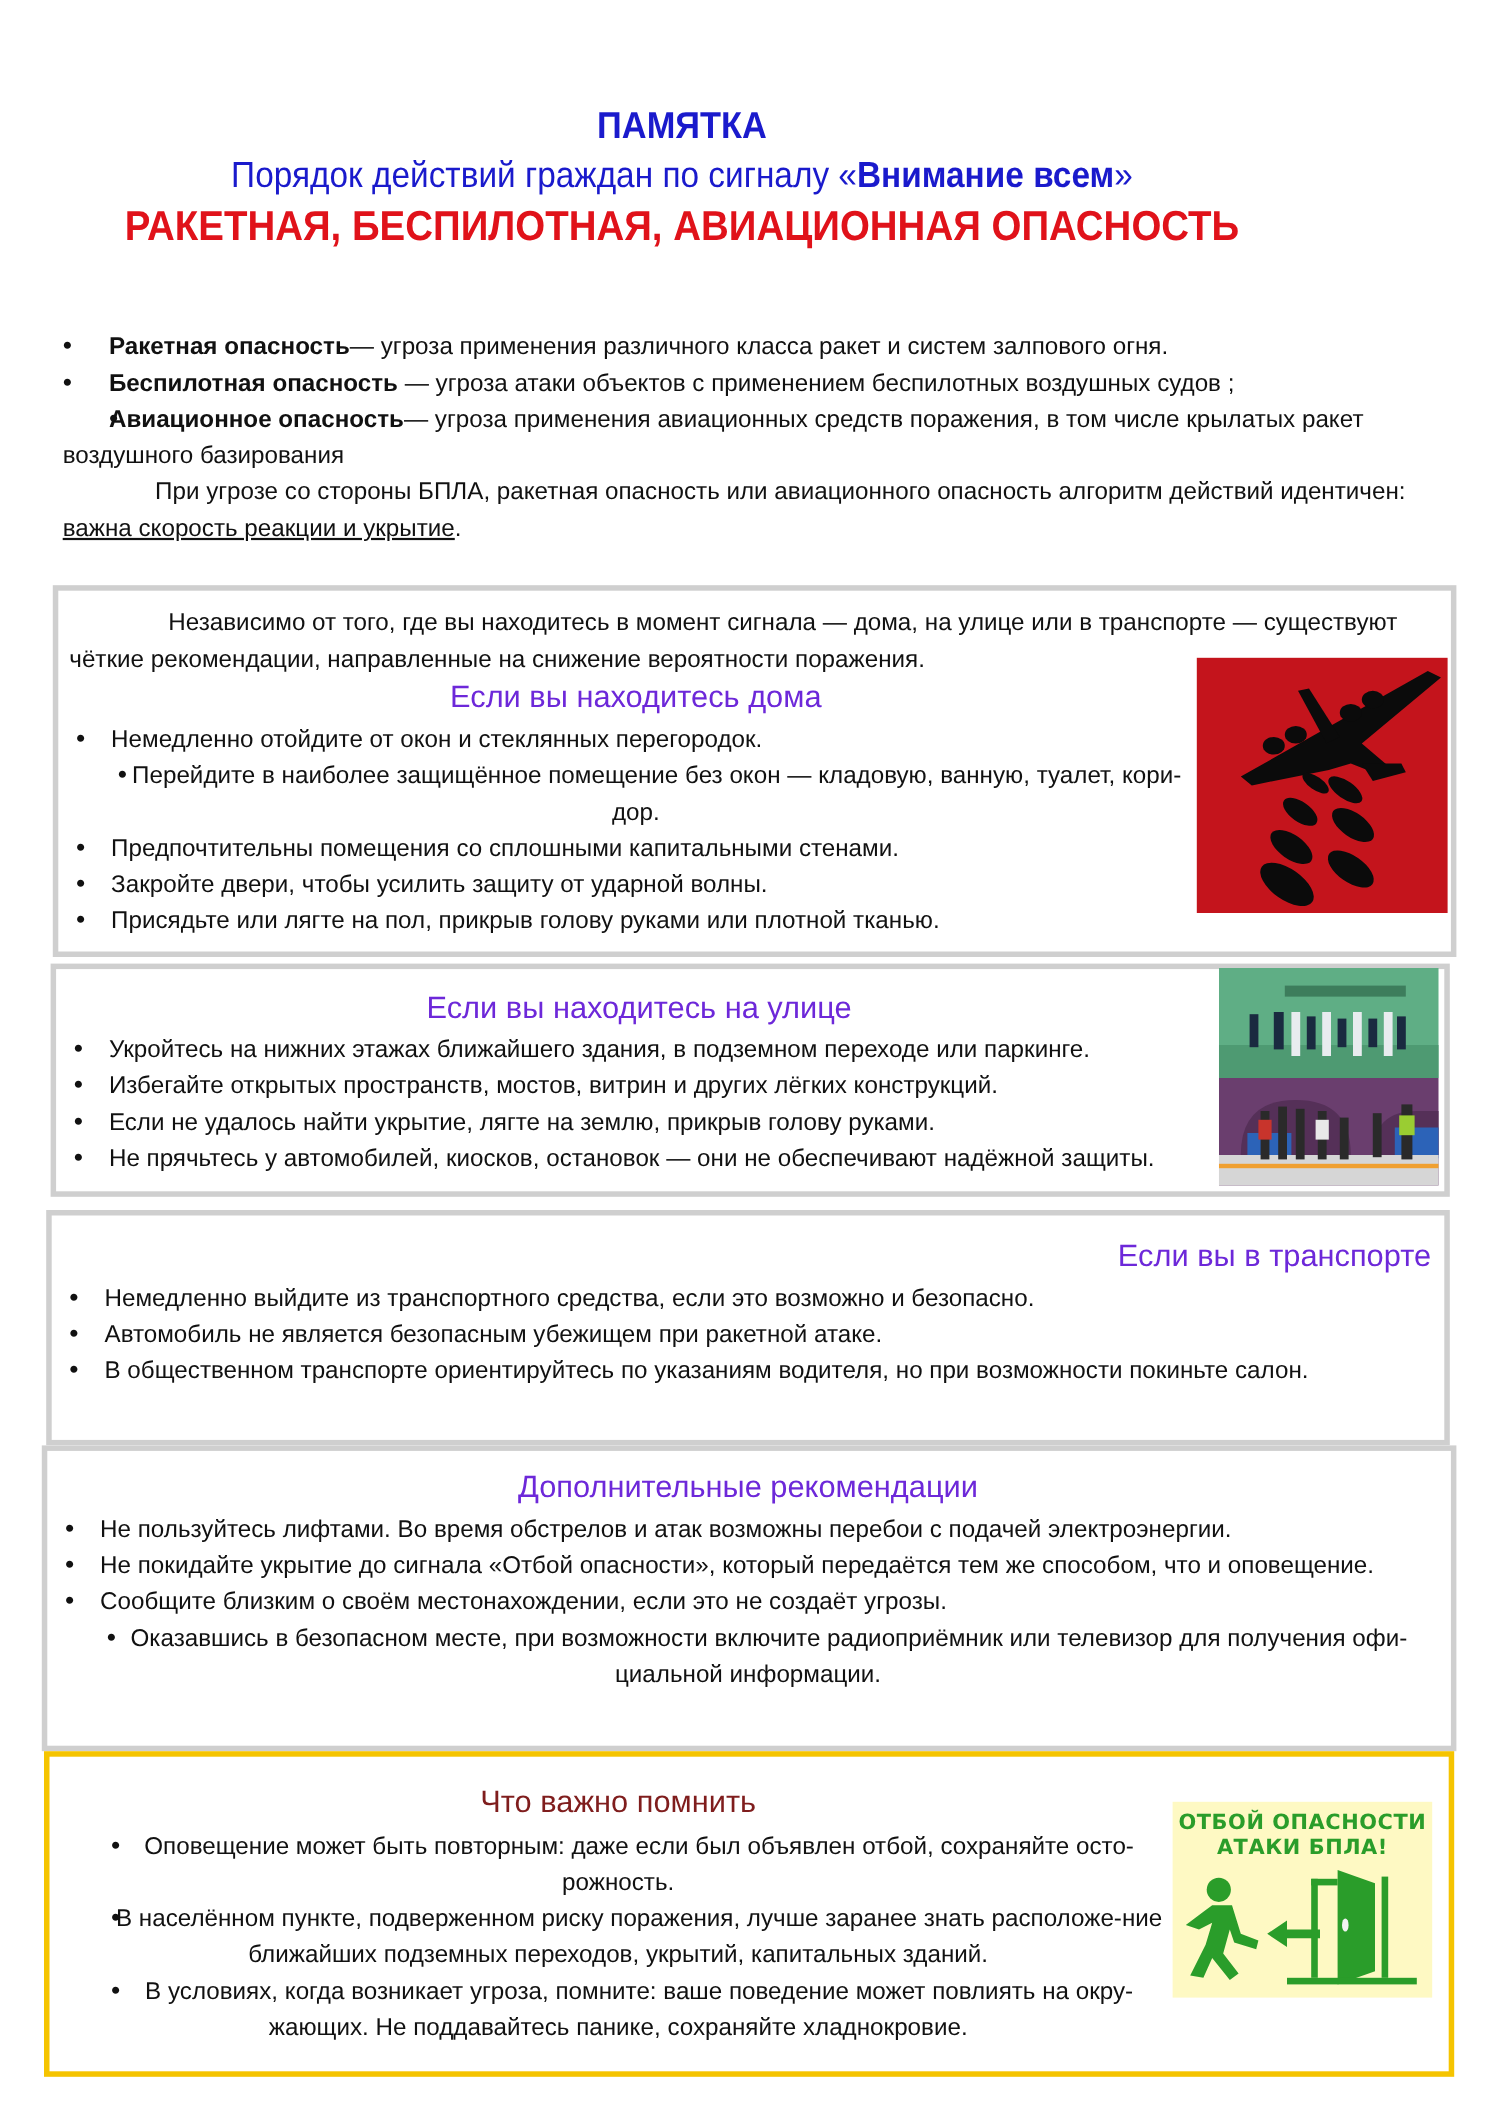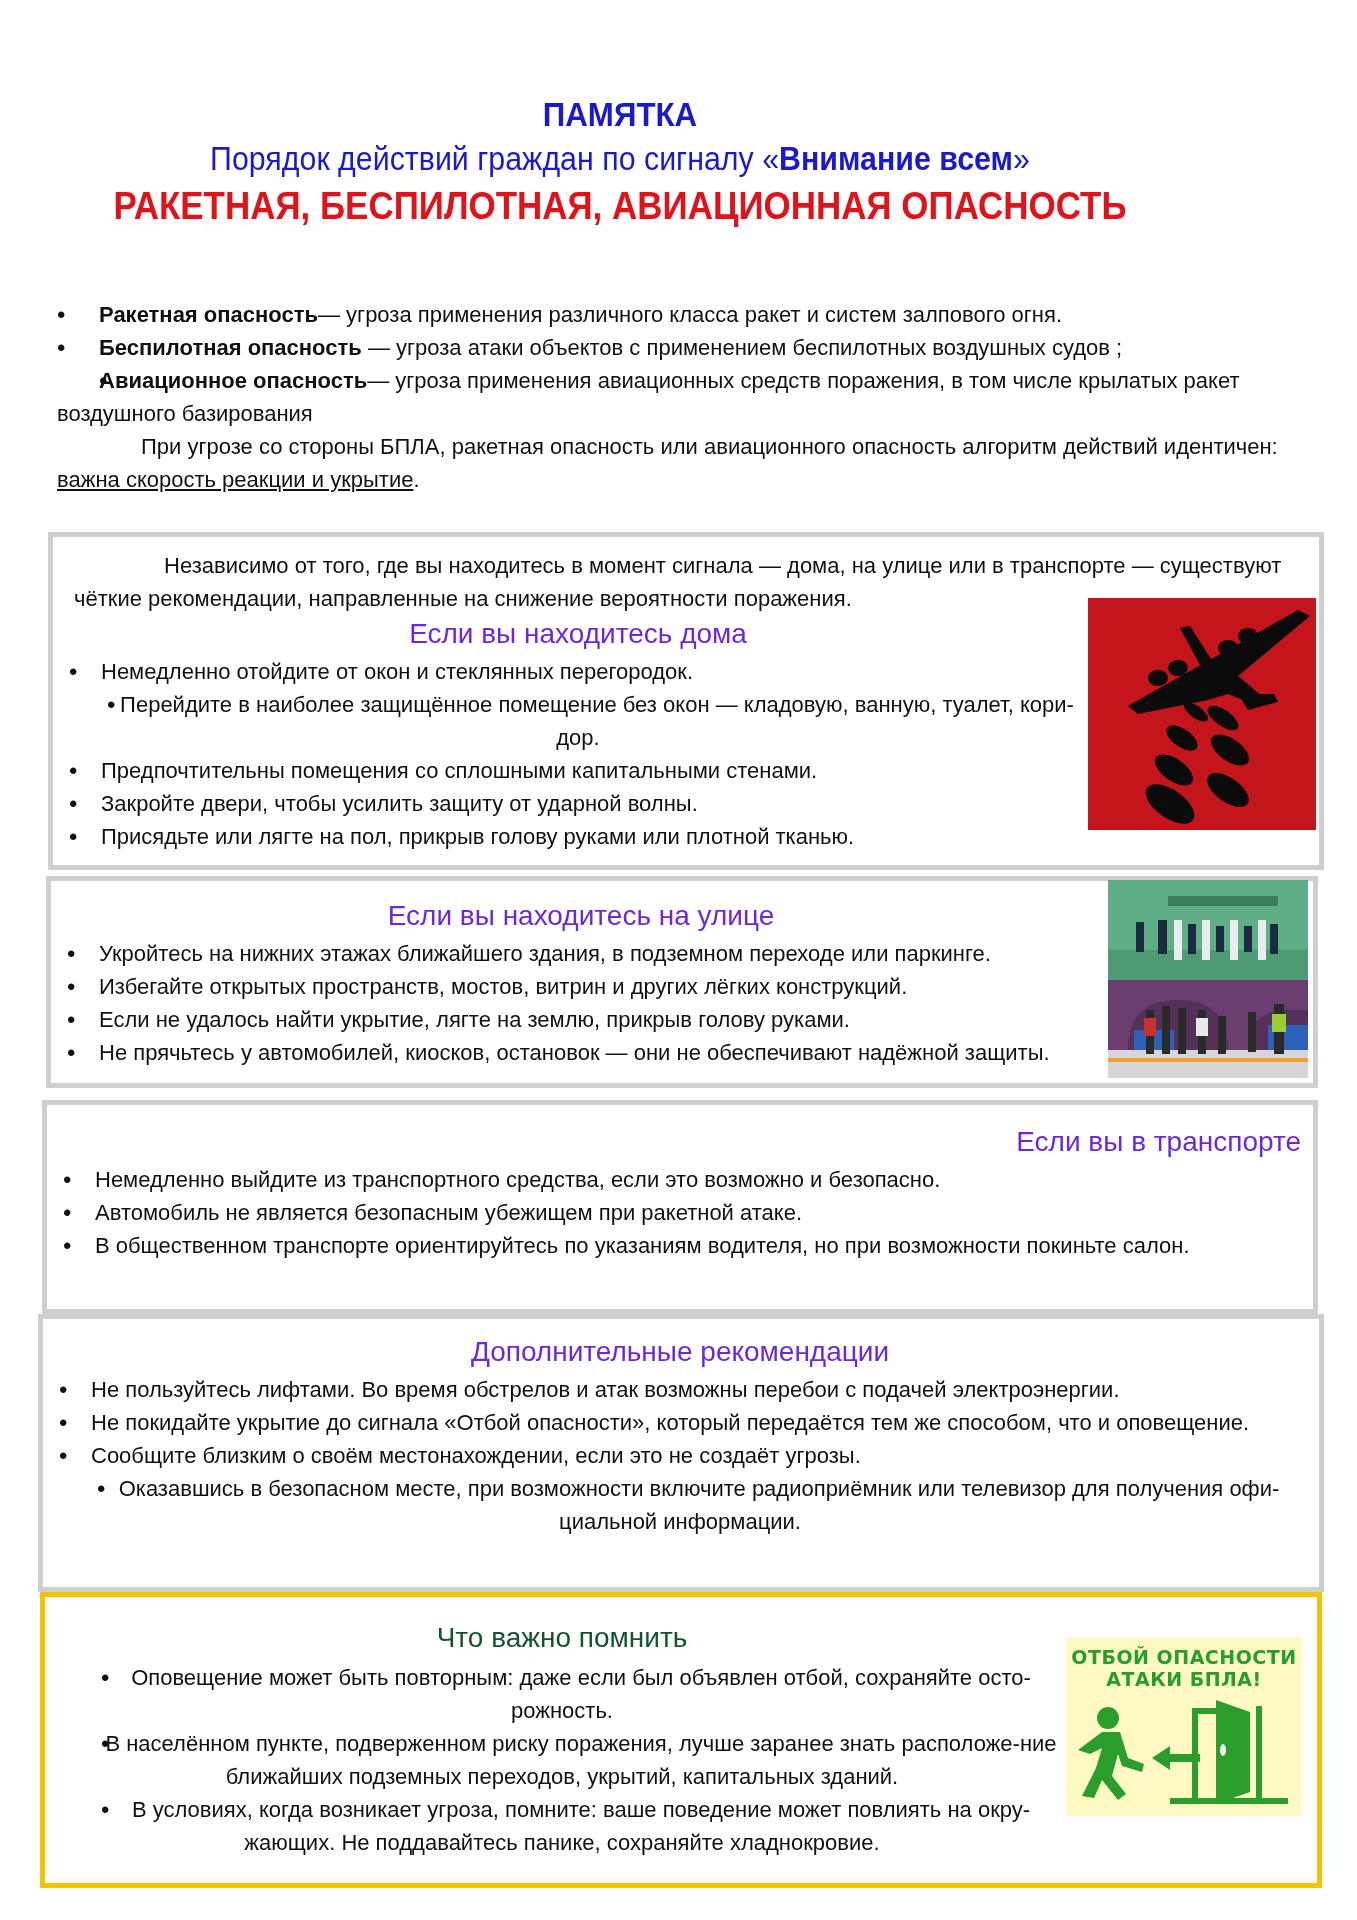--- a/index.html
+++ b/index.html
@@ -23,21 +23,21 @@
   .intro .para { text-indent: 84px; margin: 0; }
   .intro .u { text-decoration: underline; }
 
   .box {
     position: absolute; border: 5px solid #cfcfcf; background: #fff; box-sizing: border-box;
   }
   .box.yellow { border-color: #f5c400; }
   .box h2 {
     margin: 0; font-weight: normal; font-size: 28px; color: #6d28d9; text-align: center; line-height: 34px;
   }
-  .box h2.red { color: #14532d; }
+  .box h2.red { color: #7f1d1d; }
   .box p { margin: 0; font-size: 22px; line-height: 33px; }
   .box .lead { text-indent: 90px; }
   .bl { position: relative; padding-left: 38px; margin: 0; font-size: 22px; line-height: 33px; }
   .bl::before { content: "•"; position: absolute; left: 6px; top: 0; font-size: 24px; }
   .bl.hang { padding-left: 0; text-indent: 38px; text-align: center; }
 
   .img { position: absolute; overflow: hidden; }
   .sign-text { font-family: "DejaVu Sans", sans-serif; font-weight: bold; color: #2a9d2a; text-align: center; font-size: 19px; line-height: 22px; letter-spacing: 0.5px; }
 </style>
 </head>
@@ -50,21 +50,21 @@
 </div>
 
 <div class="intro">
   <p class="def"><b>Ракетная опасность</b><span>— угроза применения различного класса ракет и систем залпового огня.</span></p>
   <p class="def"><b>Беспилотная опасность</b><span> — угроза атаки объектов с применением беспилотных воздушных судов ;</span></p>
   <p class="def wrap"><b>Авиационное опасность</b><span>— угроза применения авиационных средств поражения, в том числе крылатых ракет воздушного базирования</span></p>
   <p class="para"><span>При угрозе со стороны БПЛА, ракетная опасность или авиационного опасность алгоритм действий идентичен: </span><span class="u">важна скорость реакции и укрытие</span><span>.</span></p>
 </div>
 
 <div class="box" style="left:48px; top:532px; width:1276px; height:338px; padding:12px 12px 0 10px;">
-  <p class="lead" style="padding-right:20px;margin-left:11px;">Независимо от того, где вы находитесь в момент сигнала — дома, на улице или в транспорте — существуют чёткие рекомендации, направленные на снижение вероятности поражения.</p>
+  <p class="lead" style="padding-right:20px;">Независимо от того, где вы находитесь в момент сигнала — дома, на улице или в транспорте — существуют чёткие рекомендации, направленные на снижение вероятности поражения.</p>
   <div style="width:1030px;">
     <h2 style="margin:2px 0 4px 0;">Если вы находитесь дома</h2>
     <p class="bl">Немедленно отойдите от окон и стеклянных перегородок.</p>
     <p class="bl hang">Перейдите в наиболее защищённое помещение без окон — кладовую, ванную, туалет, кори-дор.</p>
     <p class="bl">Предпочтительны помещения со сплошными капитальными стенами.</p>
     <p class="bl">Закройте двери, чтобы усилить защиту от ударной волны.</p>
     <p class="bl">Присядьте или лягте на пол, прикрыв голову руками или плотной тканью.</p>
   </div>
 </div>
 <div class="img" style="left:1088px; top:598px; width:228px; height:232px; background:#c4141c;">

